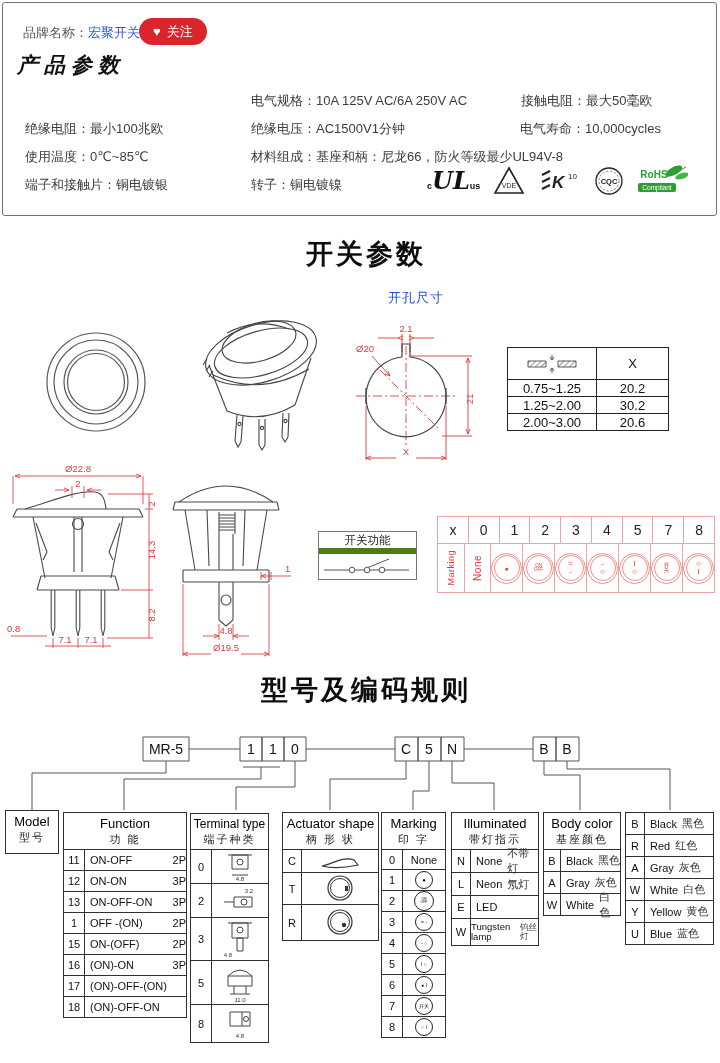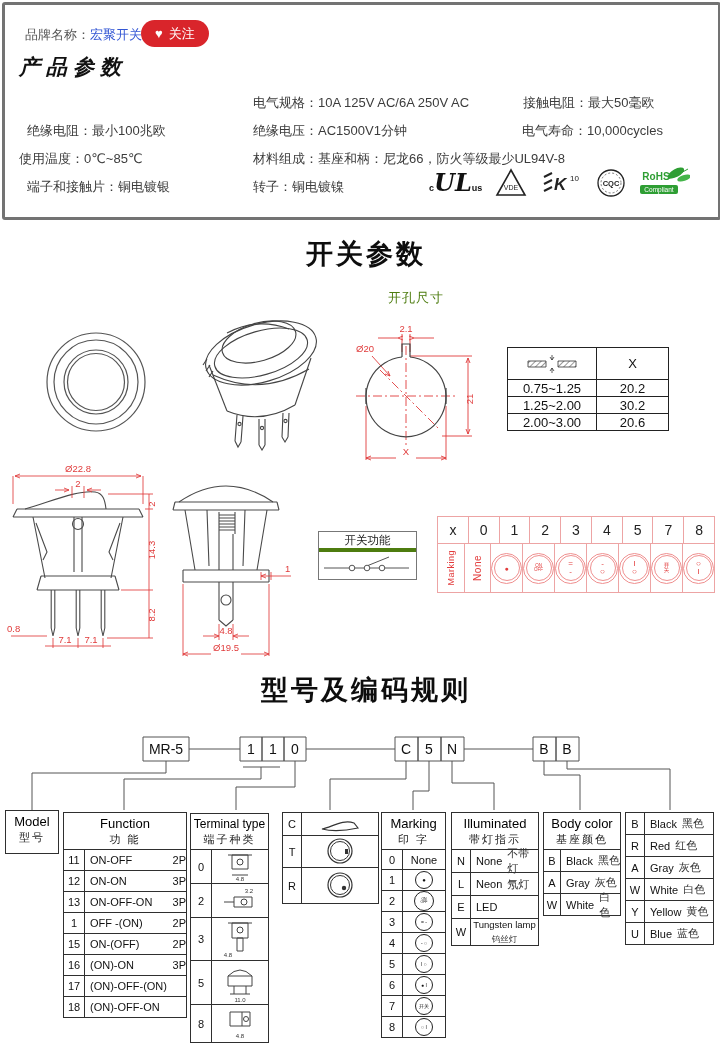--- a/index.html
+++ b/index.html
@@ -1,21 +1,21 @@
 <!DOCTYPE html>
 <html><head>
 <meta charset="utf-8">
 <style>
   html,body{margin:0;padding:0;background:#fff}
   .page{position:relative;width:720px;height:1063px;background:#fff;overflow:hidden;
         font-family:"Liberation Sans","DejaVu Sans",sans-serif;color:#333}
   .abs{position:absolute}
 
   
-  .panel{position:absolute;left:2px;top:2px;width:713px;height:212px;border:3px solid #737373;border-radius:3px;background:#fff}
+  .panel{position:absolute;left:2px;top:2px;width:713px;height:212px;border:1px solid #737373;border-radius:3px;background:#fff}
   .brandrow{position:absolute;left:20px;top:21px;font-size:13px;color:#555;white-space:nowrap}
   .brandlink{color:#3356d4;text-decoration:none;cursor:pointer}
   .follow{position:absolute;left:136px;top:15px;height:27px;padding:0 14px;background:#d9252b;color:#fff;
           border:none;border-radius:14px;font-size:13px;display:flex;align-items:center;gap:6px;cursor:pointer}
   .follow .heart{font-size:13px;line-height:1}
   .sect-title{position:absolute;left:14px;top:48px;font-family:"DejaVu Serif","Liberation Serif",serif;
               font-style:italic;font-weight:bold;font-size:21px;letter-spacing:6px;color:#111}
   .param{position:absolute;font-size:13px;color:#3c3c3c;white-space:nowrap}
 
   
@@ -24,35 +24,35 @@
   .ul .big{font-family:"DejaVu Serif",serif;font-weight:bold;font-style:italic;font-size:24px;line-height:.8}
   .ul .sm{font-size:9px;font-weight:bold}
   .rohs{position:relative;width:50px;height:36px}
   .rohs .r1{position:absolute;left:2px;top:6px;font-size:10px;font-weight:bold;color:#2e9e33}
   .rohs .r2{position:absolute;left:0;top:20px;background:#2e9e33;color:#fff;font-size:6.5px;padding:1px 4px;border-radius:2px}
 
   
   .bigtitle{position:absolute;left:6px;width:720px;text-align:center;font-size:27px;font-weight:bold;
             color:#0d0d0d;letter-spacing:3px}
 
-  .small-label{position:absolute;font-size:13px;color:#4d7c0f;letter-spacing:1px}
+  .small-label{position:absolute;font-size:13px;color:#1d4ed8;letter-spacing:1px}
 
   
   .holetable{position:absolute;left:507px;top:347px;width:160px;border:1px solid #222;font-size:13px;color:#111;background:#fff}
   .holetable .hrow{display:flex;border-bottom:1px solid #222;align-items:center}
   .holetable .hrow:last-child{border-bottom:none}
   .holetable .c1{width:88px;border-right:1px solid #222;text-align:center;align-self:stretch;
                  display:flex;align-items:center;justify-content:center}
   .holetable .c2{flex:1;text-align:center}
   .holetable .hd{height:31px}
   .holetable .dr{height:16px}
 
   
   .funcbox{position:absolute;left:318px;top:531px;width:97px;height:47px;border:1px solid #777;background:#fff}
-  .funcbox .ft{height:16px;border-bottom:4px solid #4d7c0f;text-align:center;font-size:11.5px;color:#222;line-height:16px}
+  .funcbox .ft{height:16px;border-bottom:6px solid #4d7c0f;text-align:center;font-size:11.5px;color:#222;line-height:16px}
 
   
   .redtab{position:absolute;left:437px;top:516px;width:276px;border:1px solid #eda4a4;background:#fff;display:flex;flex-direction:column}
   .redtab .rrow{display:flex}
   .redtab .rc{flex:1;border-left:1px solid #eda4a4;display:flex;align-items:center;justify-content:center}
   .redtab .rc:first-child{border-left:none}
   .redtab .hd{height:26px;font-size:14px;color:#222;border-bottom:1px solid #eda4a4}
   .redtab .bd{height:48px}
   .vert{writing-mode:vertical-rl;transform:rotate(180deg);color:#e23b3b;font-size:9px;letter-spacing:.5px}
   .vert.none{font-size:10px}
@@ -71,21 +71,21 @@
   .bt .hd{text-align:center;padding:3px 0 2px;border-bottom:1px solid #2f2f2f}
   .bt .hd .en{display:block;font-size:13px;color:#000}
   .bt .hd .cn{display:block;font-size:11px;color:#222;letter-spacing:2px;margin-top:1px}
   .bt .br{display:flex;border-bottom:1px solid #2f2f2f;align-items:stretch}
   .bt .br:last-child{border-bottom:none}
   .bt .bc{flex:0 0 20px;border-right:1px solid #2f2f2f;display:flex;align-items:center;justify-content:center;font-size:11px}
   .bt .bv{flex:1;display:flex;align-items:center;padding-left:5px;gap:5px;font-size:11px}
   .bt .bv.cent{justify-content:center;padding-left:0}
   .bt .pp{margin-left:auto;}
   .bt .cn2{color:#333}
-  .bt .two{flex-direction:column;justify-content:center;align-items:center;line-height:1.1;padding-left:0}
+  .bt .two{flex-direction:row;justify-content:center;align-items:center;line-height:1.1;padding-left:0}
   .bt .two .l1{font-size:9.5px}.bt .two .l2{font-size:8.5px}
   .mcirc{width:16px;height:16px;border:1px solid #222;border-radius:50%;display:flex;align-items:center;
          justify-content:center;text-align:center;font-size:5px;line-height:1;color:#111;overflow:hidden}
   .mcirc.big{font-size:6px}
   .mcirc.tiny{font-size:3.5px;word-spacing:6px;white-space:normal;padding:1px}
 
   svg{display:block}
   .draw line,.draw path,.draw circle,.draw rect,.draw ellipse,.draw polyline{vector-effect:non-scaling-stroke}
 </style>
 </head>
@@ -102,21 +102,21 @@
       <span>关注</span>
     </button>
 
     <div class="sect-title">产品参数</div>
 
     <div class="param" style="left:248px;top:89px">电气规格：10A 125V AC/6A 250V AC</div>
     <div class="param" style="left:518px;top:89px">接触电阻：最大50毫欧</div>
     <div class="param" style="left:22px;top:117px">绝缘电阻：最小100兆欧</div>
     <div class="param" style="left:248px;top:117px">绝缘电压：AC1500V1分钟</div>
     <div class="param" style="left:517px;top:117px">电气寿命：10,000cycles</div>
-    <div class="param" style="left:14px;top:145px">使用温度：0℃~85℃</div>
+    <div class="param" style="left:22px;top:145px">使用温度：0℃~85℃</div>
     <div class="param" style="left:248px;top:145px">材料组成：基座和柄：尼龙66，防火等级最少UL94V-8</div>
     <div class="param" style="left:22px;top:173px">端子和接触片：铜电镀银</div>
     <div class="param" style="left:248px;top:173px">转子：铜电镀镍</div>
 
     <div class="certs">
       <span class="ul">
         <span class="sm">c</span>
           <span class="big">UL</span>
           <span class="sm">us</span>
       </span>
@@ -549,20 +549,24 @@
               <path d="M26,6 V20"></path>
               <circle cx="30" cy="13" r="2.5"></circle>
             </g>
         <text x="24" y="32" font-size="6" text-anchor="middle" fill="#333">4.8</text>
           </svg>
         </div>
       </div>
   </div>
 
   <div class="bt" style="left:282px;top:812px;width:95px">
+    <div class="hd">
+      <span class="en">Actuator shape</span>
+      <span class="cn">柄 形 状</span>
+    </div>
     <div class="br" style="height:22px">
         <div class="bc" style="flex-basis:18px">C</div>
       <div class="bv cent">
           <svg width="48" height="20" viewBox="0 0 48 20" class="draw">
         <path d="M6,15 C16,13 27,5 38,9 L42,14 C28,17 14,17 6,15 Z" fill="none" stroke="#333" stroke-width="1.2"></path>
           </svg>
         </div>
       </div>
     <div class="br" style="height:31px">
         <div class="bc" style="flex-basis:18px">T</div>

